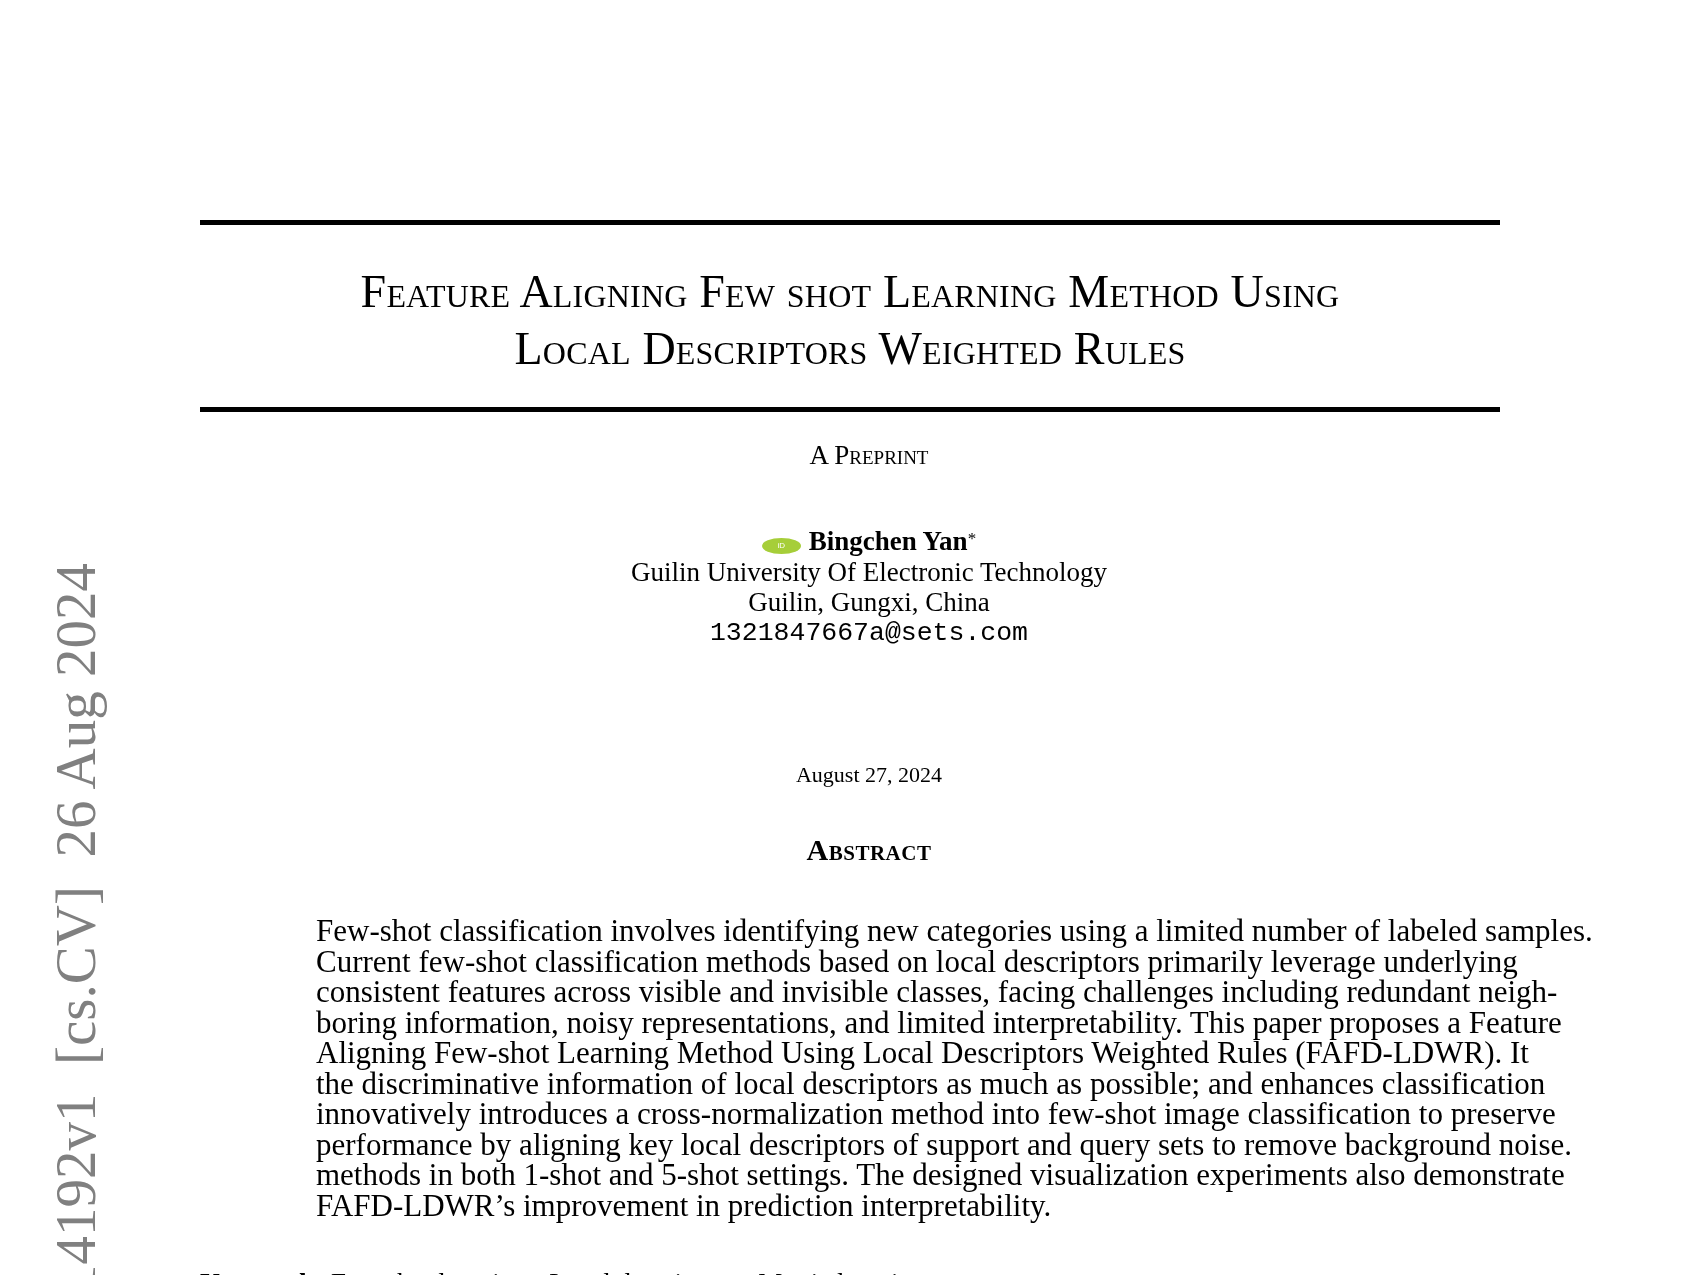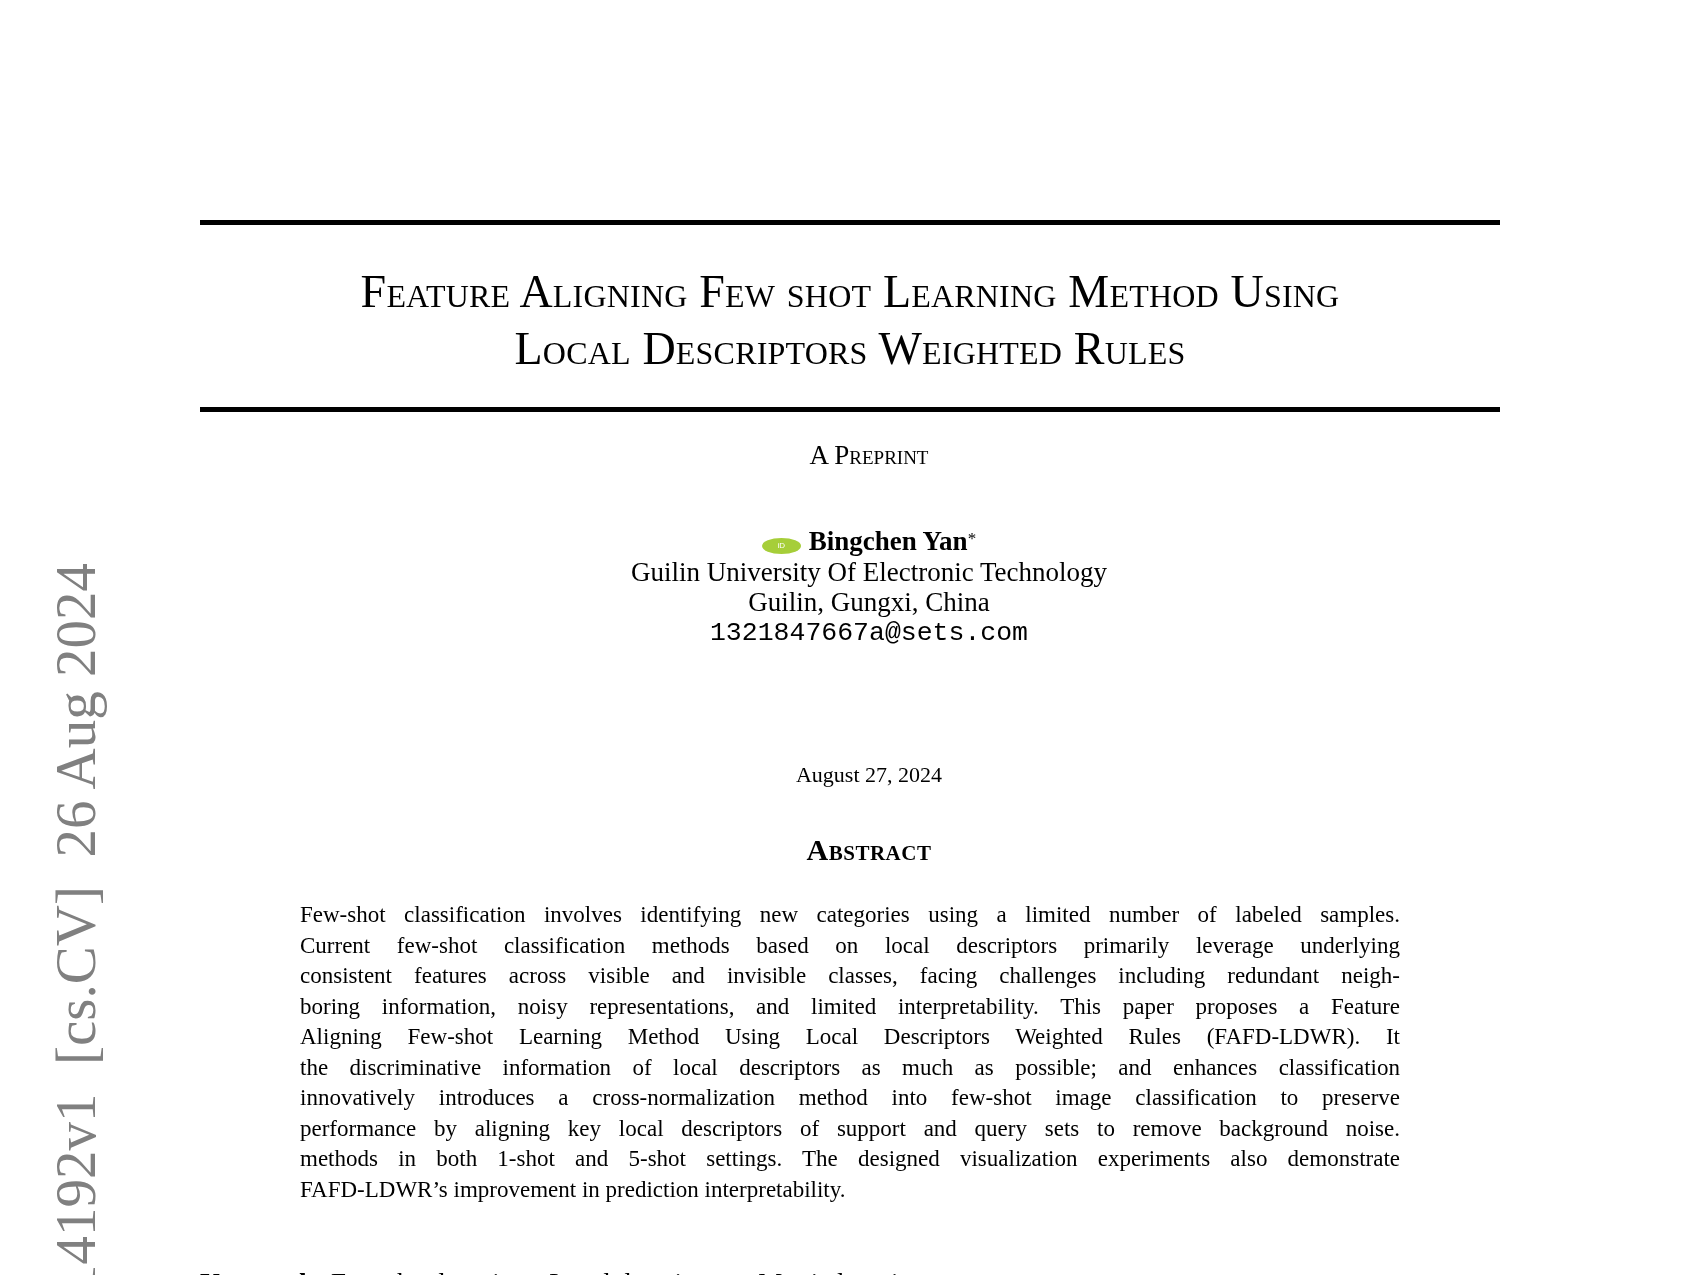--- a/index.html
+++ b/index.html
@@ -99,24 +99,24 @@
     font-weight: bold;
     font-variant: small-caps;
     letter-spacing: 0.5px;
   }
 
   .abstract-body {
     position: absolute;
     left: 300px;
     width: 1100px;
     top: 900px;
-    font-size: 23px;
+    font-size: 31px;
     line-height: 30.5px;
     text-align: justify;
-    margin: 0;
+    margin: 16px;
   }
   .abstract-body .aline {
     display: block;
     text-align: justify;
     text-align-last: justify;
     white-space: nowrap;
     height: 30.5px;
   }
   .abstract-body .aline.last {
     text-align-last: left;

